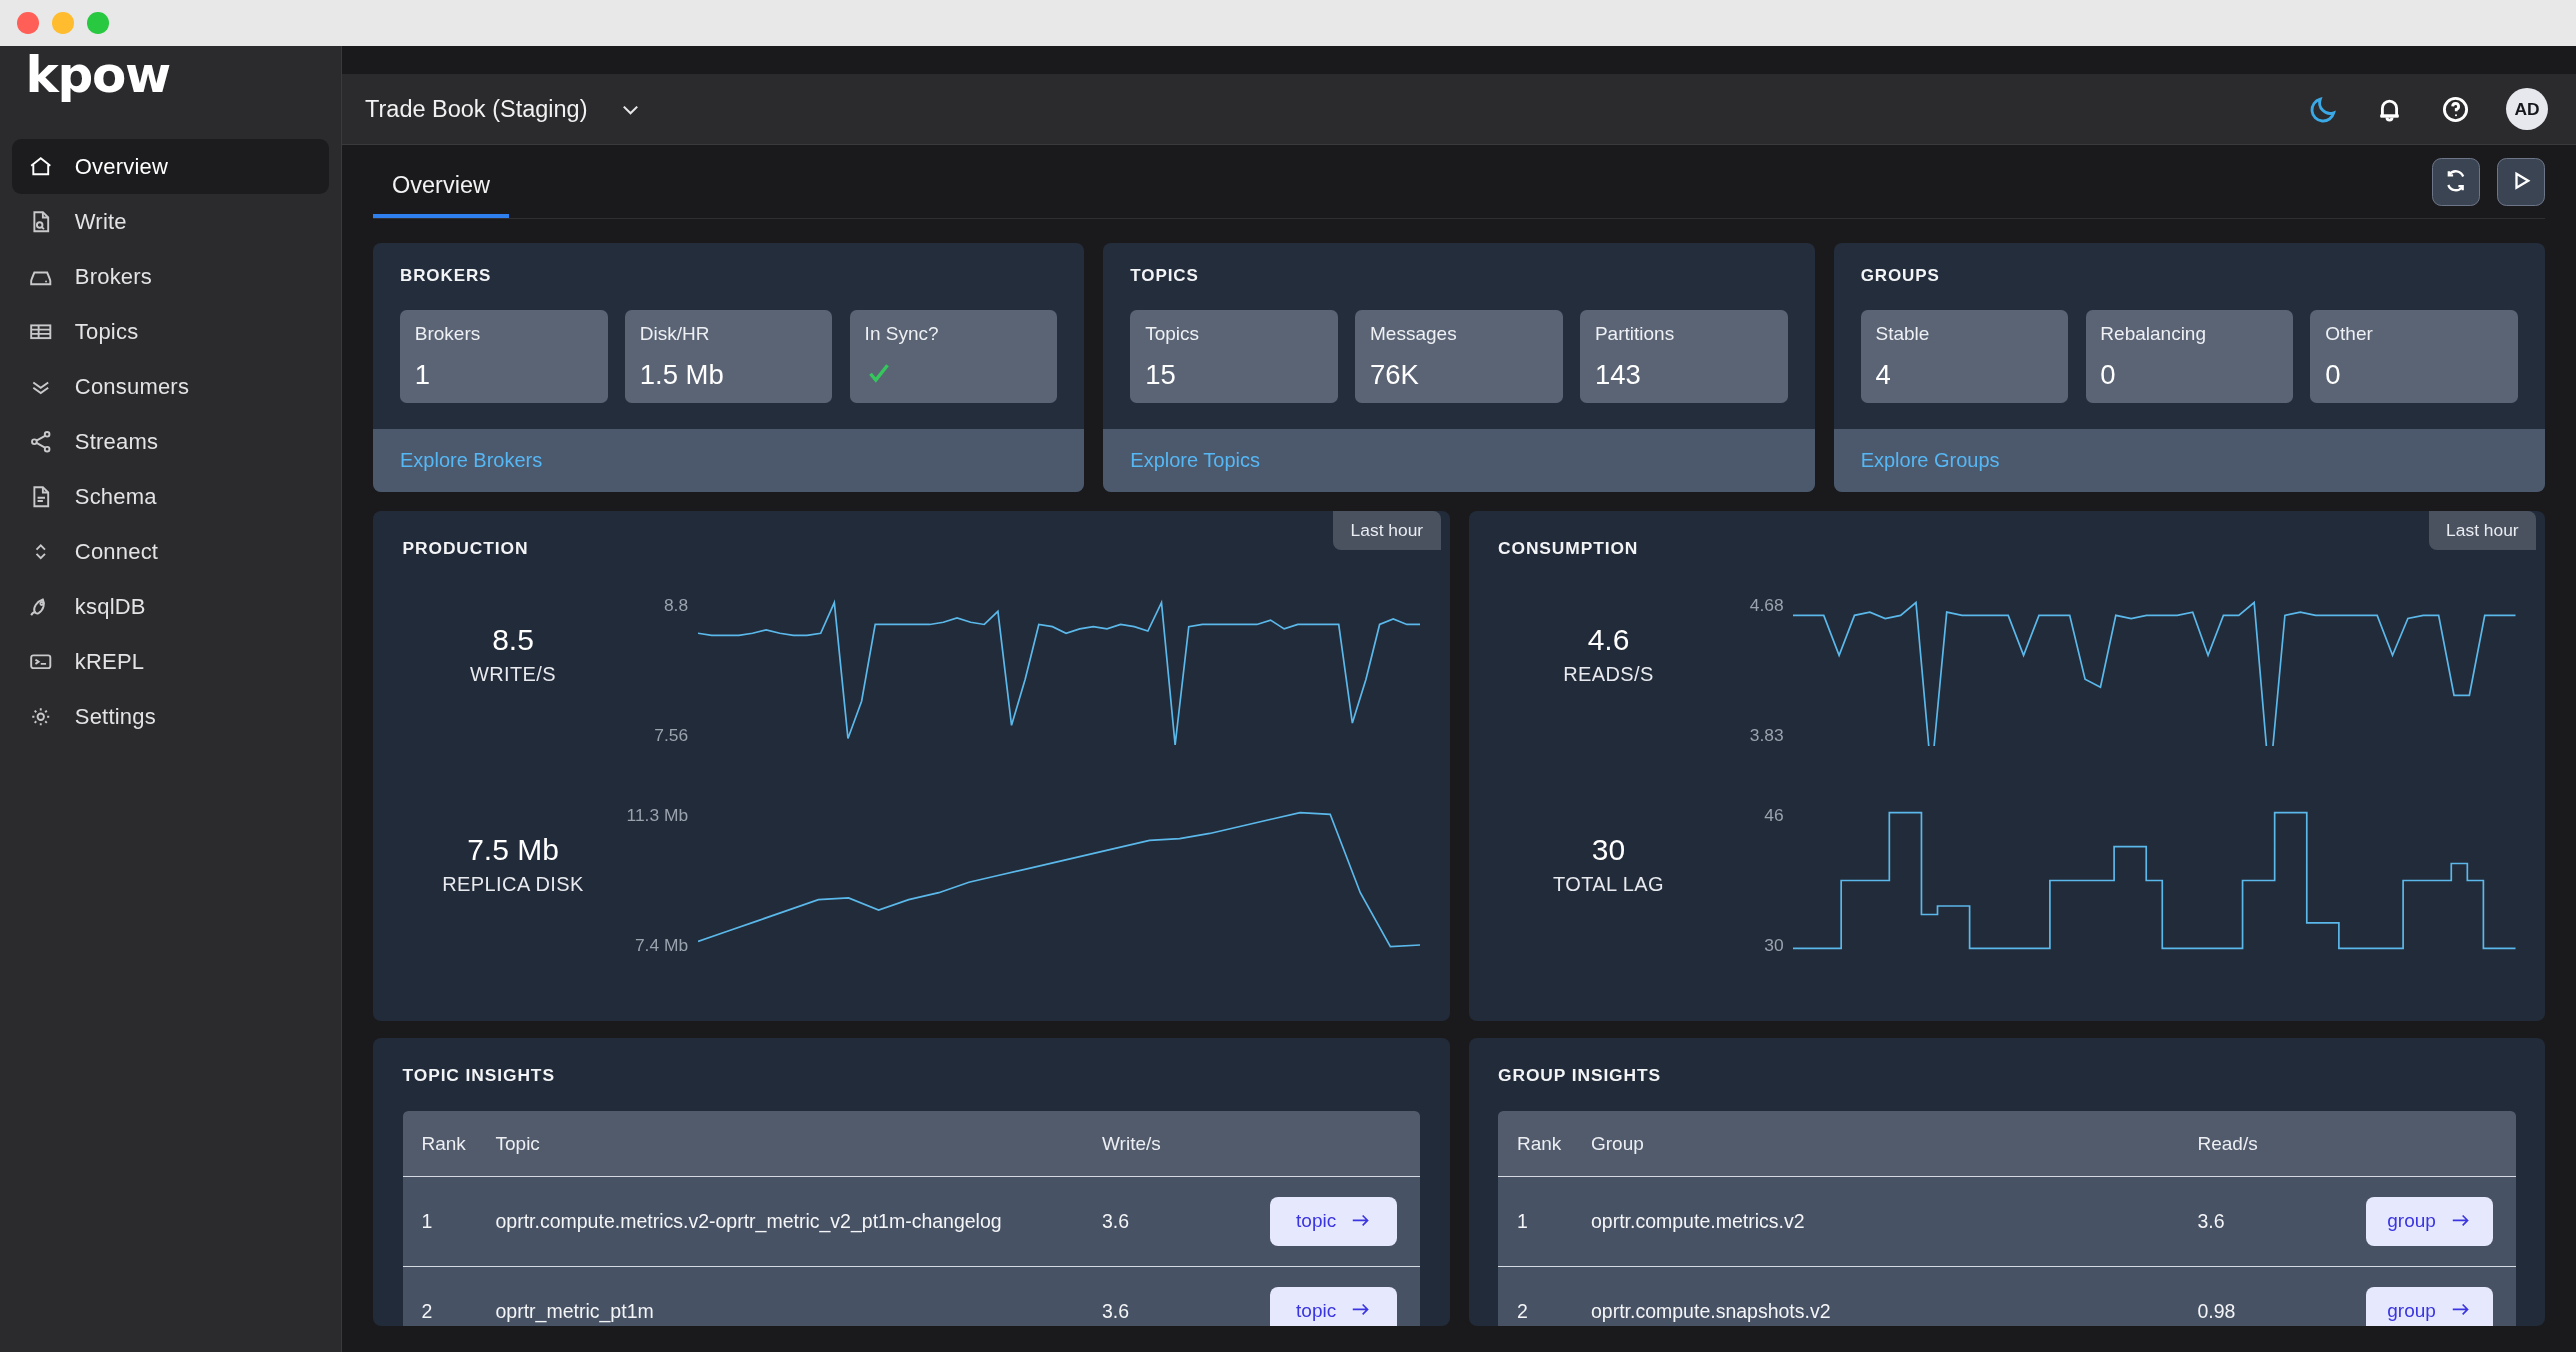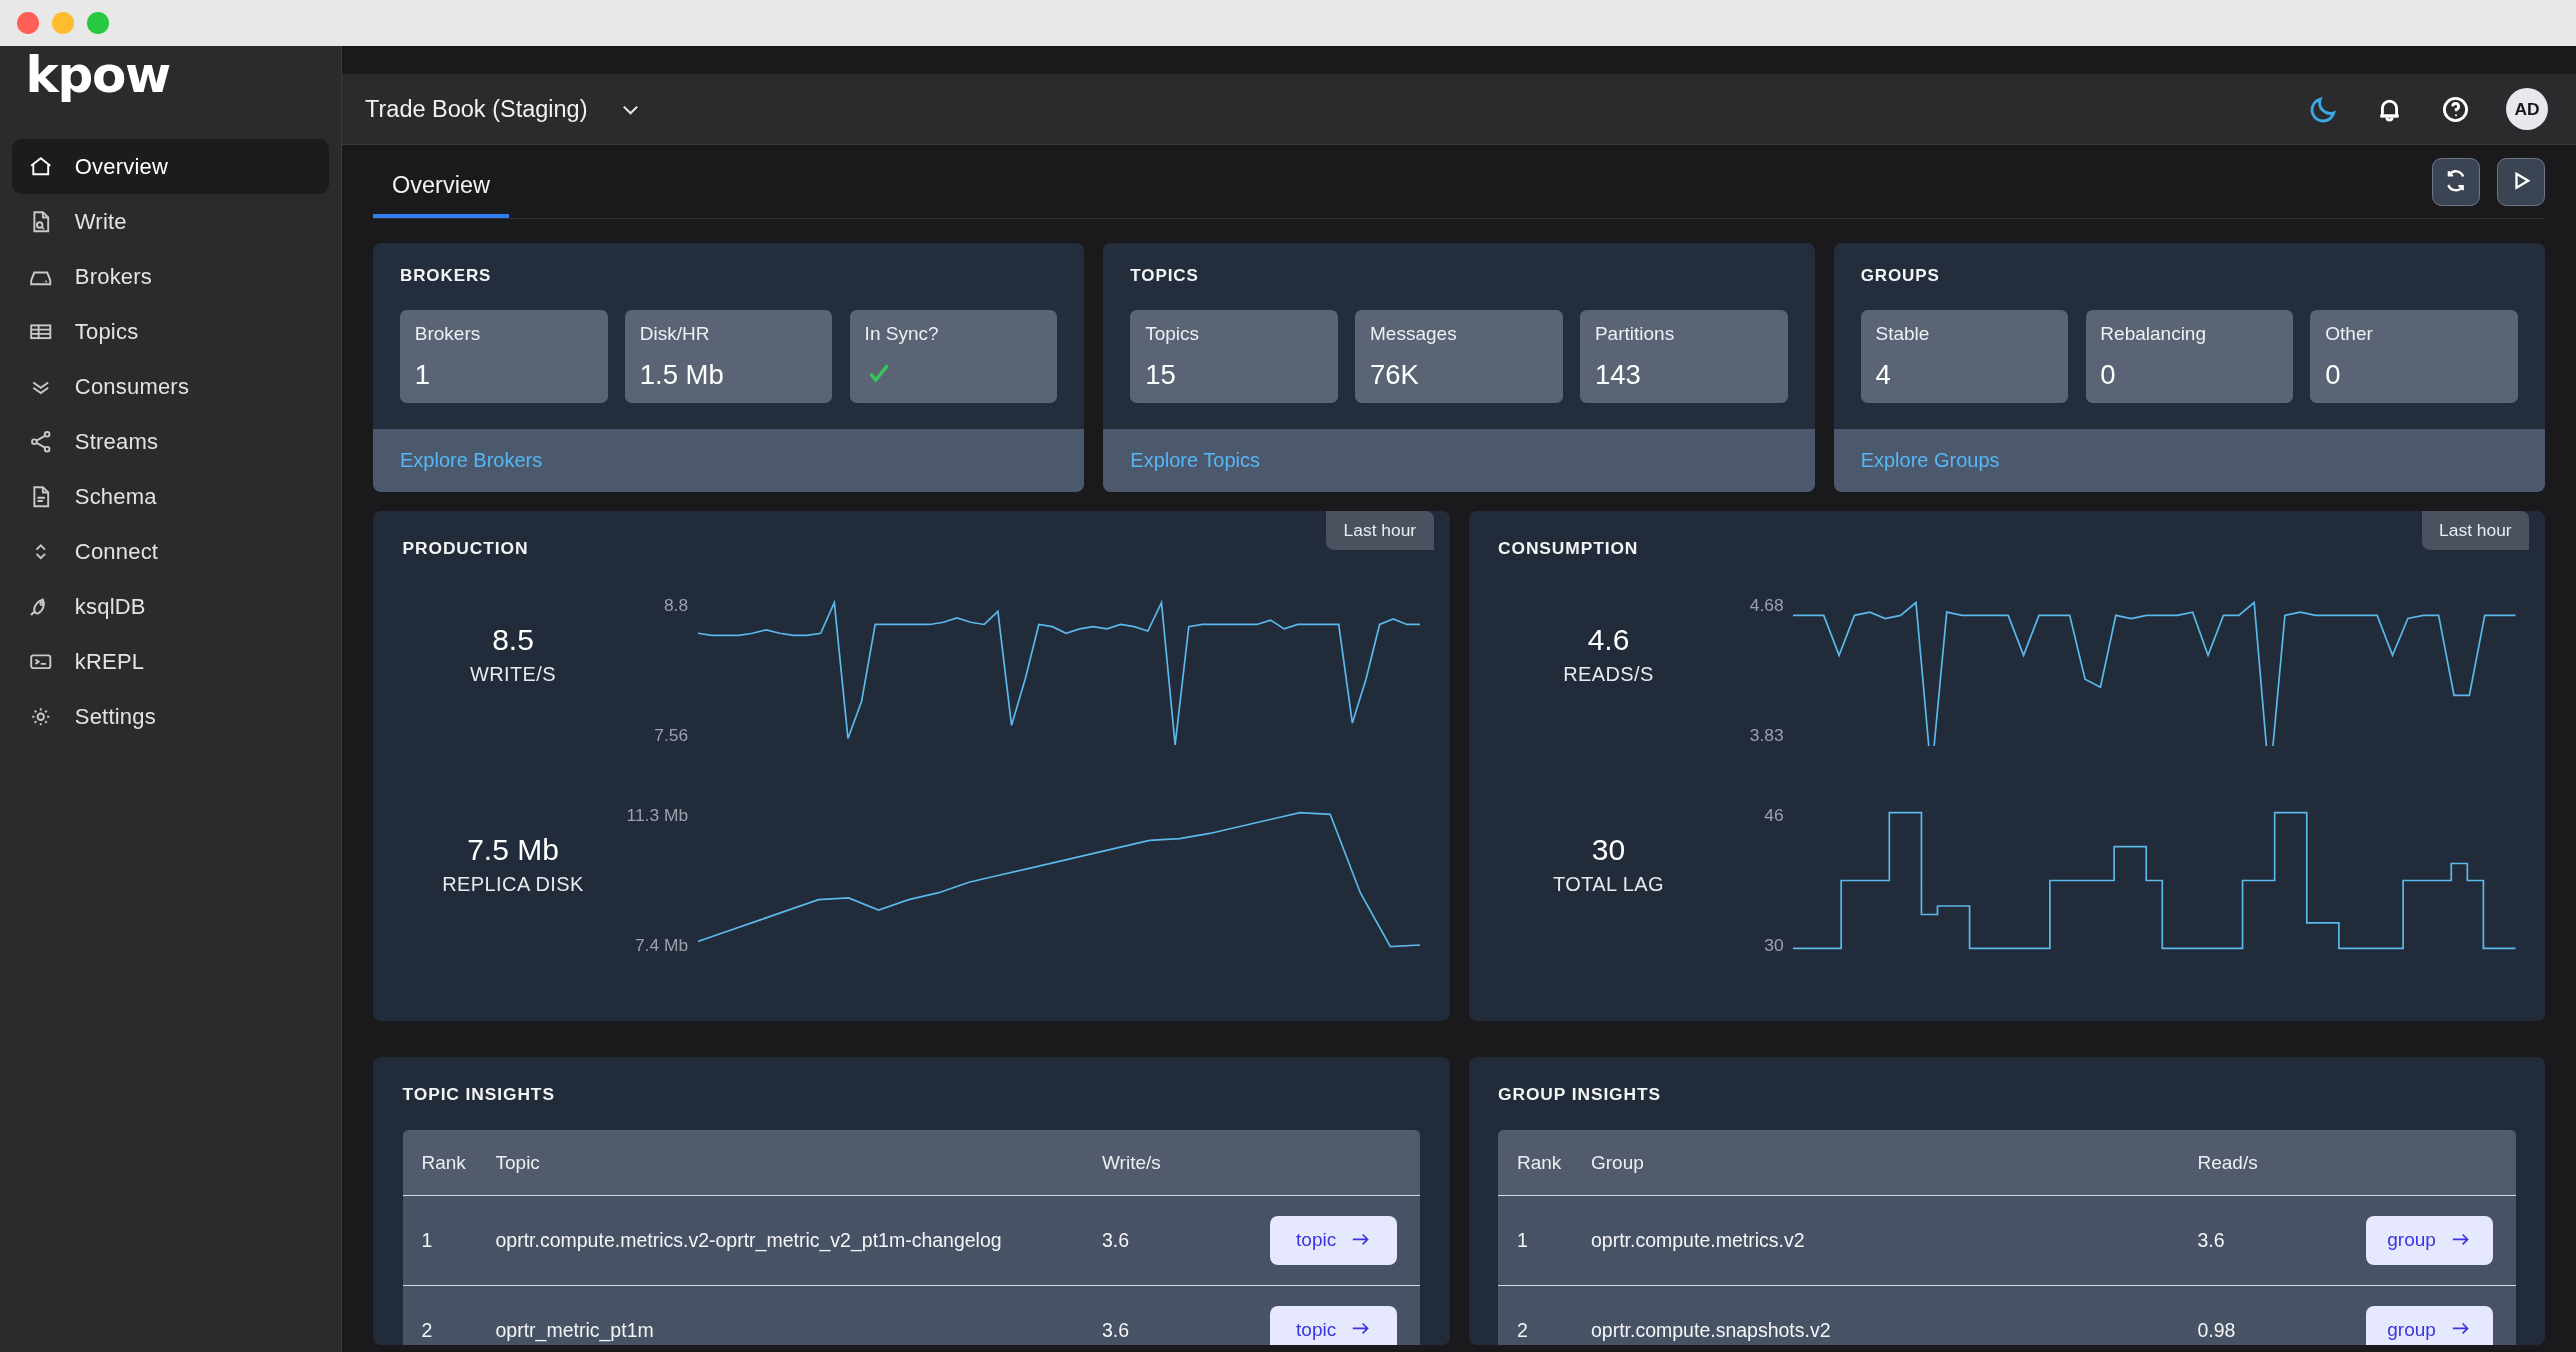--- a/index.html
+++ b/index.html
@@ -160,21 +160,21 @@
     border-radius: 8px;
     padding: 27px 29.5px 27px 29.5px;
     position: relative;
     height: 510px;
   }
   .panel-title {
     color: #f3f4f6; font-size: 17.4px; font-weight: 700;
     letter-spacing: 0.9px;
   }
   .badge {
-    position: absolute; top: 0; right: 16px;
+    position: absolute; top: 0; right: 9px;
     background: #4a5260;
     color: #e9ecf1; font-size: 17.4px;
     padding: 9.4px 17.4px;
     border-radius: 0 8px 0 8px;
     cursor: pointer;
   }
   .metric-row { display: flex; align-items: flex-start; margin-top: 36px; height: 174px; }
   .metric-left {
     width: 221px; flex: 0 0 221px;
     text-align: center; padding-top: 28px;
@@ -190,21 +190,21 @@
     position: absolute; right: 9.4px;
     color: #9aa2ae; font-size: 17.4px; white-space: nowrap;
   }
   .axis-hi { top: 0; }
   .axis-lo { bottom: 0; }
   .spark { flex: 1; min-width: 0; height: 151px; }
   .spark svg { width: 100%; height: 100%; display: block; }
   .spark path { stroke: #5bb8ea; stroke-width: 1.7; fill: none; vector-effect: non-scaling-stroke; }
 
   
-  .tables-row { display: flex; gap: 19px; margin-top: 36px; }
+  .tables-row { display: flex; gap: 19px; margin-top: 17px; }
   .table-panel {
     flex: 1; min-width: 0;
     background: #222b39;
     border-radius: 8px;
     padding: 27px 29.5px 0 29.5px;
     height: 288px; overflow: hidden;
   }
   .tbl { width: 100%; border-collapse: collapse; margin-top: 25.5px; }
   .tbl th {
     background: #515b6c; color: #edeff3;

